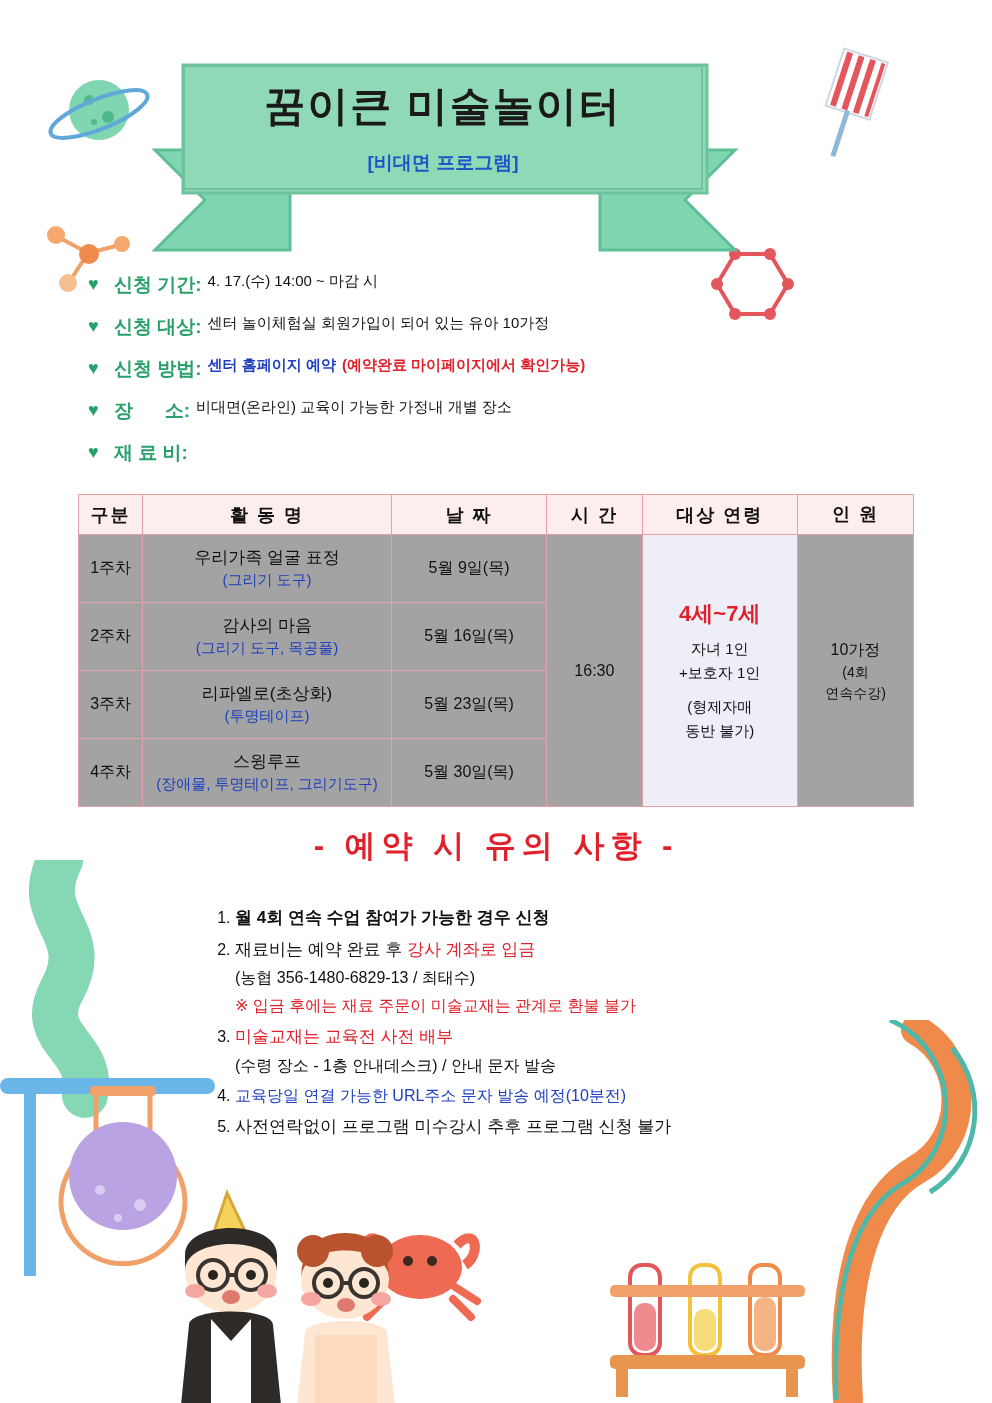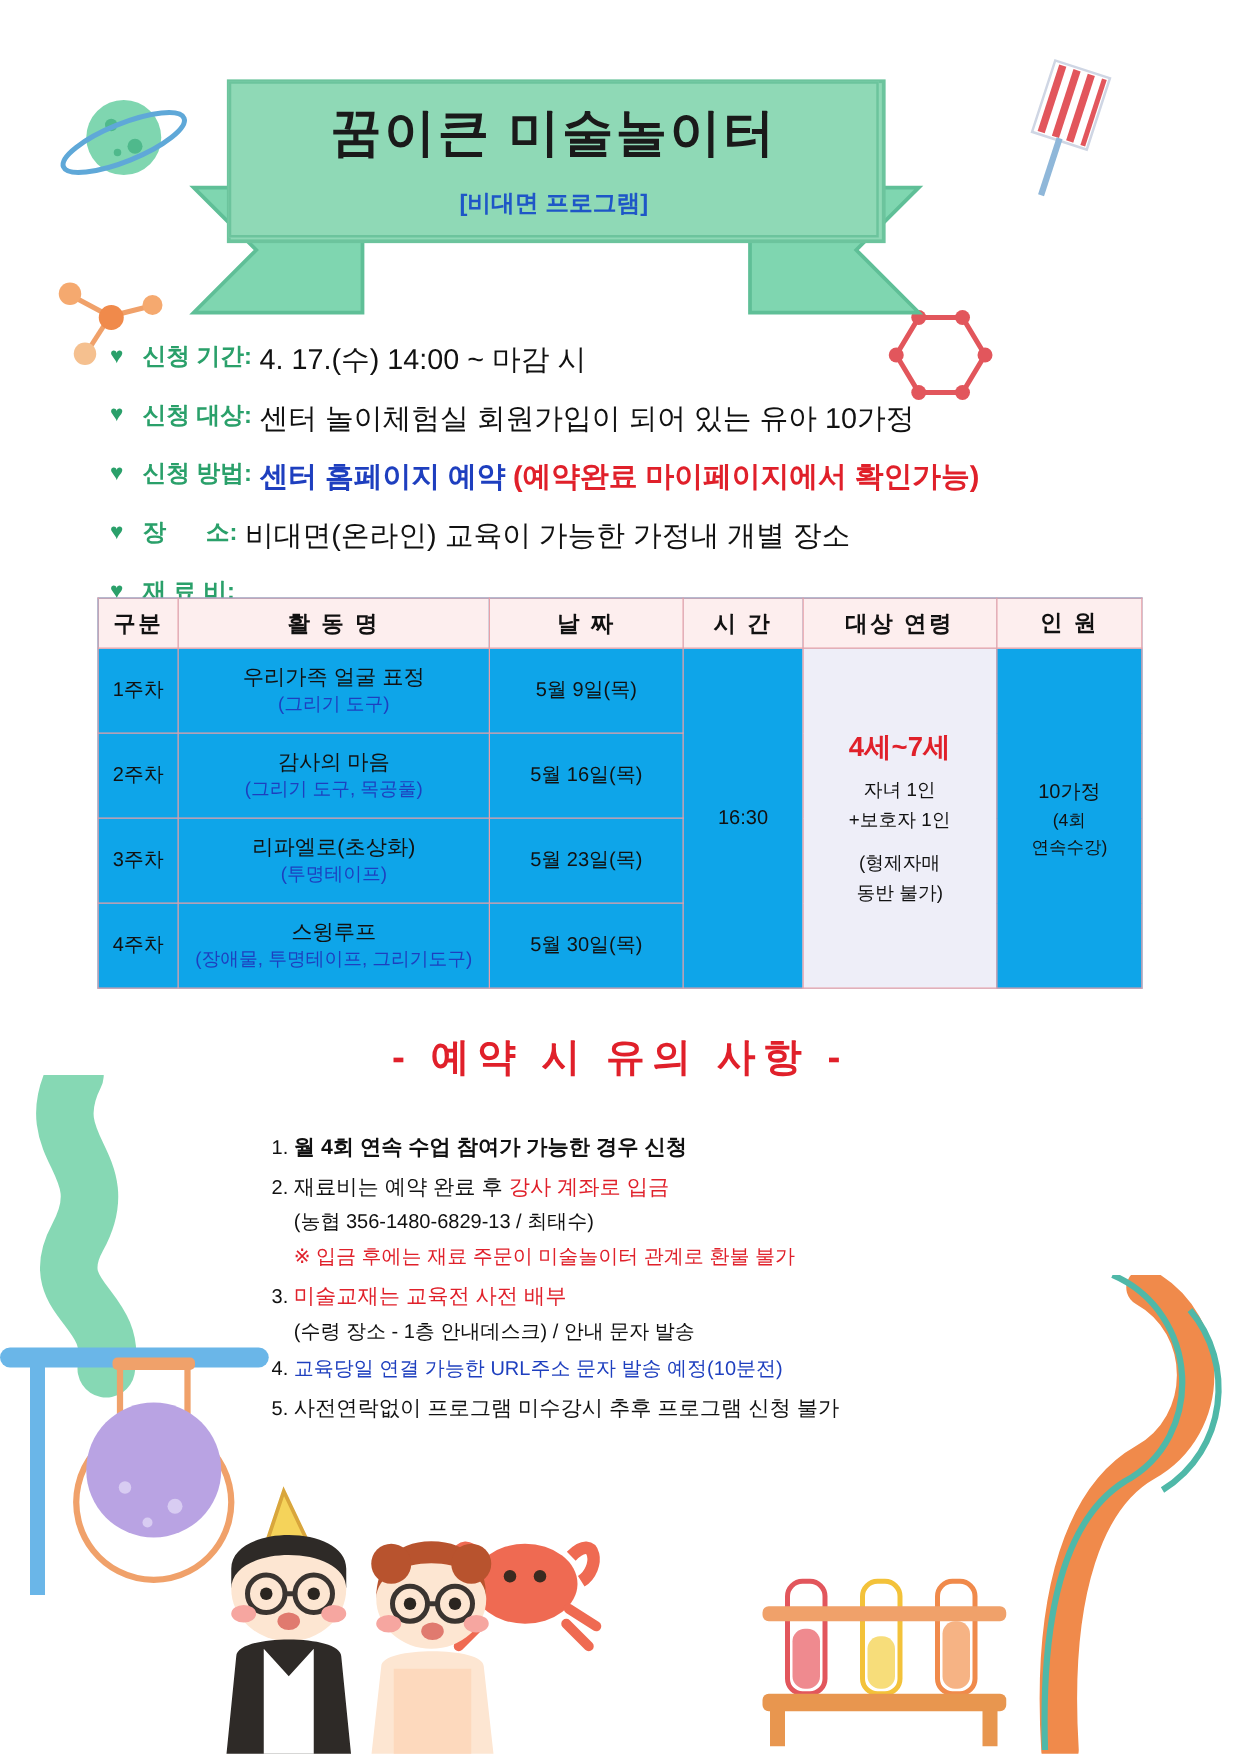--- a/index.html
+++ b/index.html
@@ -49,29 +49,29 @@
   }
   .banner-sub {
     font-size:19px; font-weight:bold; color:#1e56c7; margin-top:16px;
   }
 
   
   .info-list { position:absolute; left:88px; top:272px; width:880px; }
   .info-row { display:flex; align-items:flex-start; margin-bottom:16px; }
   .heart { color:#2aa06a; font-size:18px; width:26px; flex:0 0 26px; line-height:24px; }
   .info-label { color:#2aa06a; font-size:19px; font-weight:bold; white-space:pre; flex:0 0 auto; }
-  .info-value { font-size:23px; color:#111; margin-left:6px; }
+  .info-value { font-size:15px; color:#111; margin-left:6px; }
   .info-value.blue { color:#1e3fbf; font-weight:bold; }
   .red-note { color:#e0202a; font-weight:bold; }
   .bold { font-weight:bold; }
 
   
   table.schedule {
-    position:absolute; left:78px; top:478px; width:836px;
-    border-collapse:collapse; background:#0ea5e9;
+    position:absolute; left:78px; top:494px; width:836px;
+    border-collapse:collapse; background:#a3a3a3;
   }
   table.schedule th, table.schedule td {
     border:1px solid #e8a0a8; text-align:center; vertical-align:middle;
     font-size:16px; color:#111; padding:6px 4px;
   }
   table.schedule thead th { background:#fdeeee; font-size:18px; height:38px; letter-spacing:2px; }
   .cell-act { line-height:1.35; }
   .act-sub { color:#1e3fbf; font-size:15px; }
   .act-main { font-size:17px; }
   .col-week { width:62px; font-size:15px; }
@@ -326,21 +326,21 @@
 
 <div class="notice-title">- 예약 시 유의 사항 -</div>
 
 <ol class="notice">
   <li>
     <span class="bold">월 4회 연속 수업 참여가 가능한 경우 신청</span>
   </li>
   <li>
     <span>재료비는 예약 완료 후 </span><span class="red-t">강사 계좌로 입금</span>
     <div class="sub-line">(농협 356-1480-6829-13 / 최태수)</div>
-    <div class="sub-line warn">※ 입금 후에는 재료 주문이 미술놀이터 관계로 환불 불가</div>
+    <div class="sub-line warn">※ 입금 후에는 재료 주문이 미술교재는 관계로 환불 불가</div>
   </li>
   <li>
     <span class="red-t">미술교재는 교육전 사전 배부</span>
     <div class="sub-line">(수령 장소 - 1층 안내데스크) / 안내 문자 발송</div>
   </li>
   <li>
     <div class="sub-line blue-t">교육당일 연결 가능한 URL주소 문자 발송 예정(10분전)</div>
   </li>
   <li>
     <span>사전연락없이 프로그램 미수강시 추후 프로그램 신청 불가</span>

